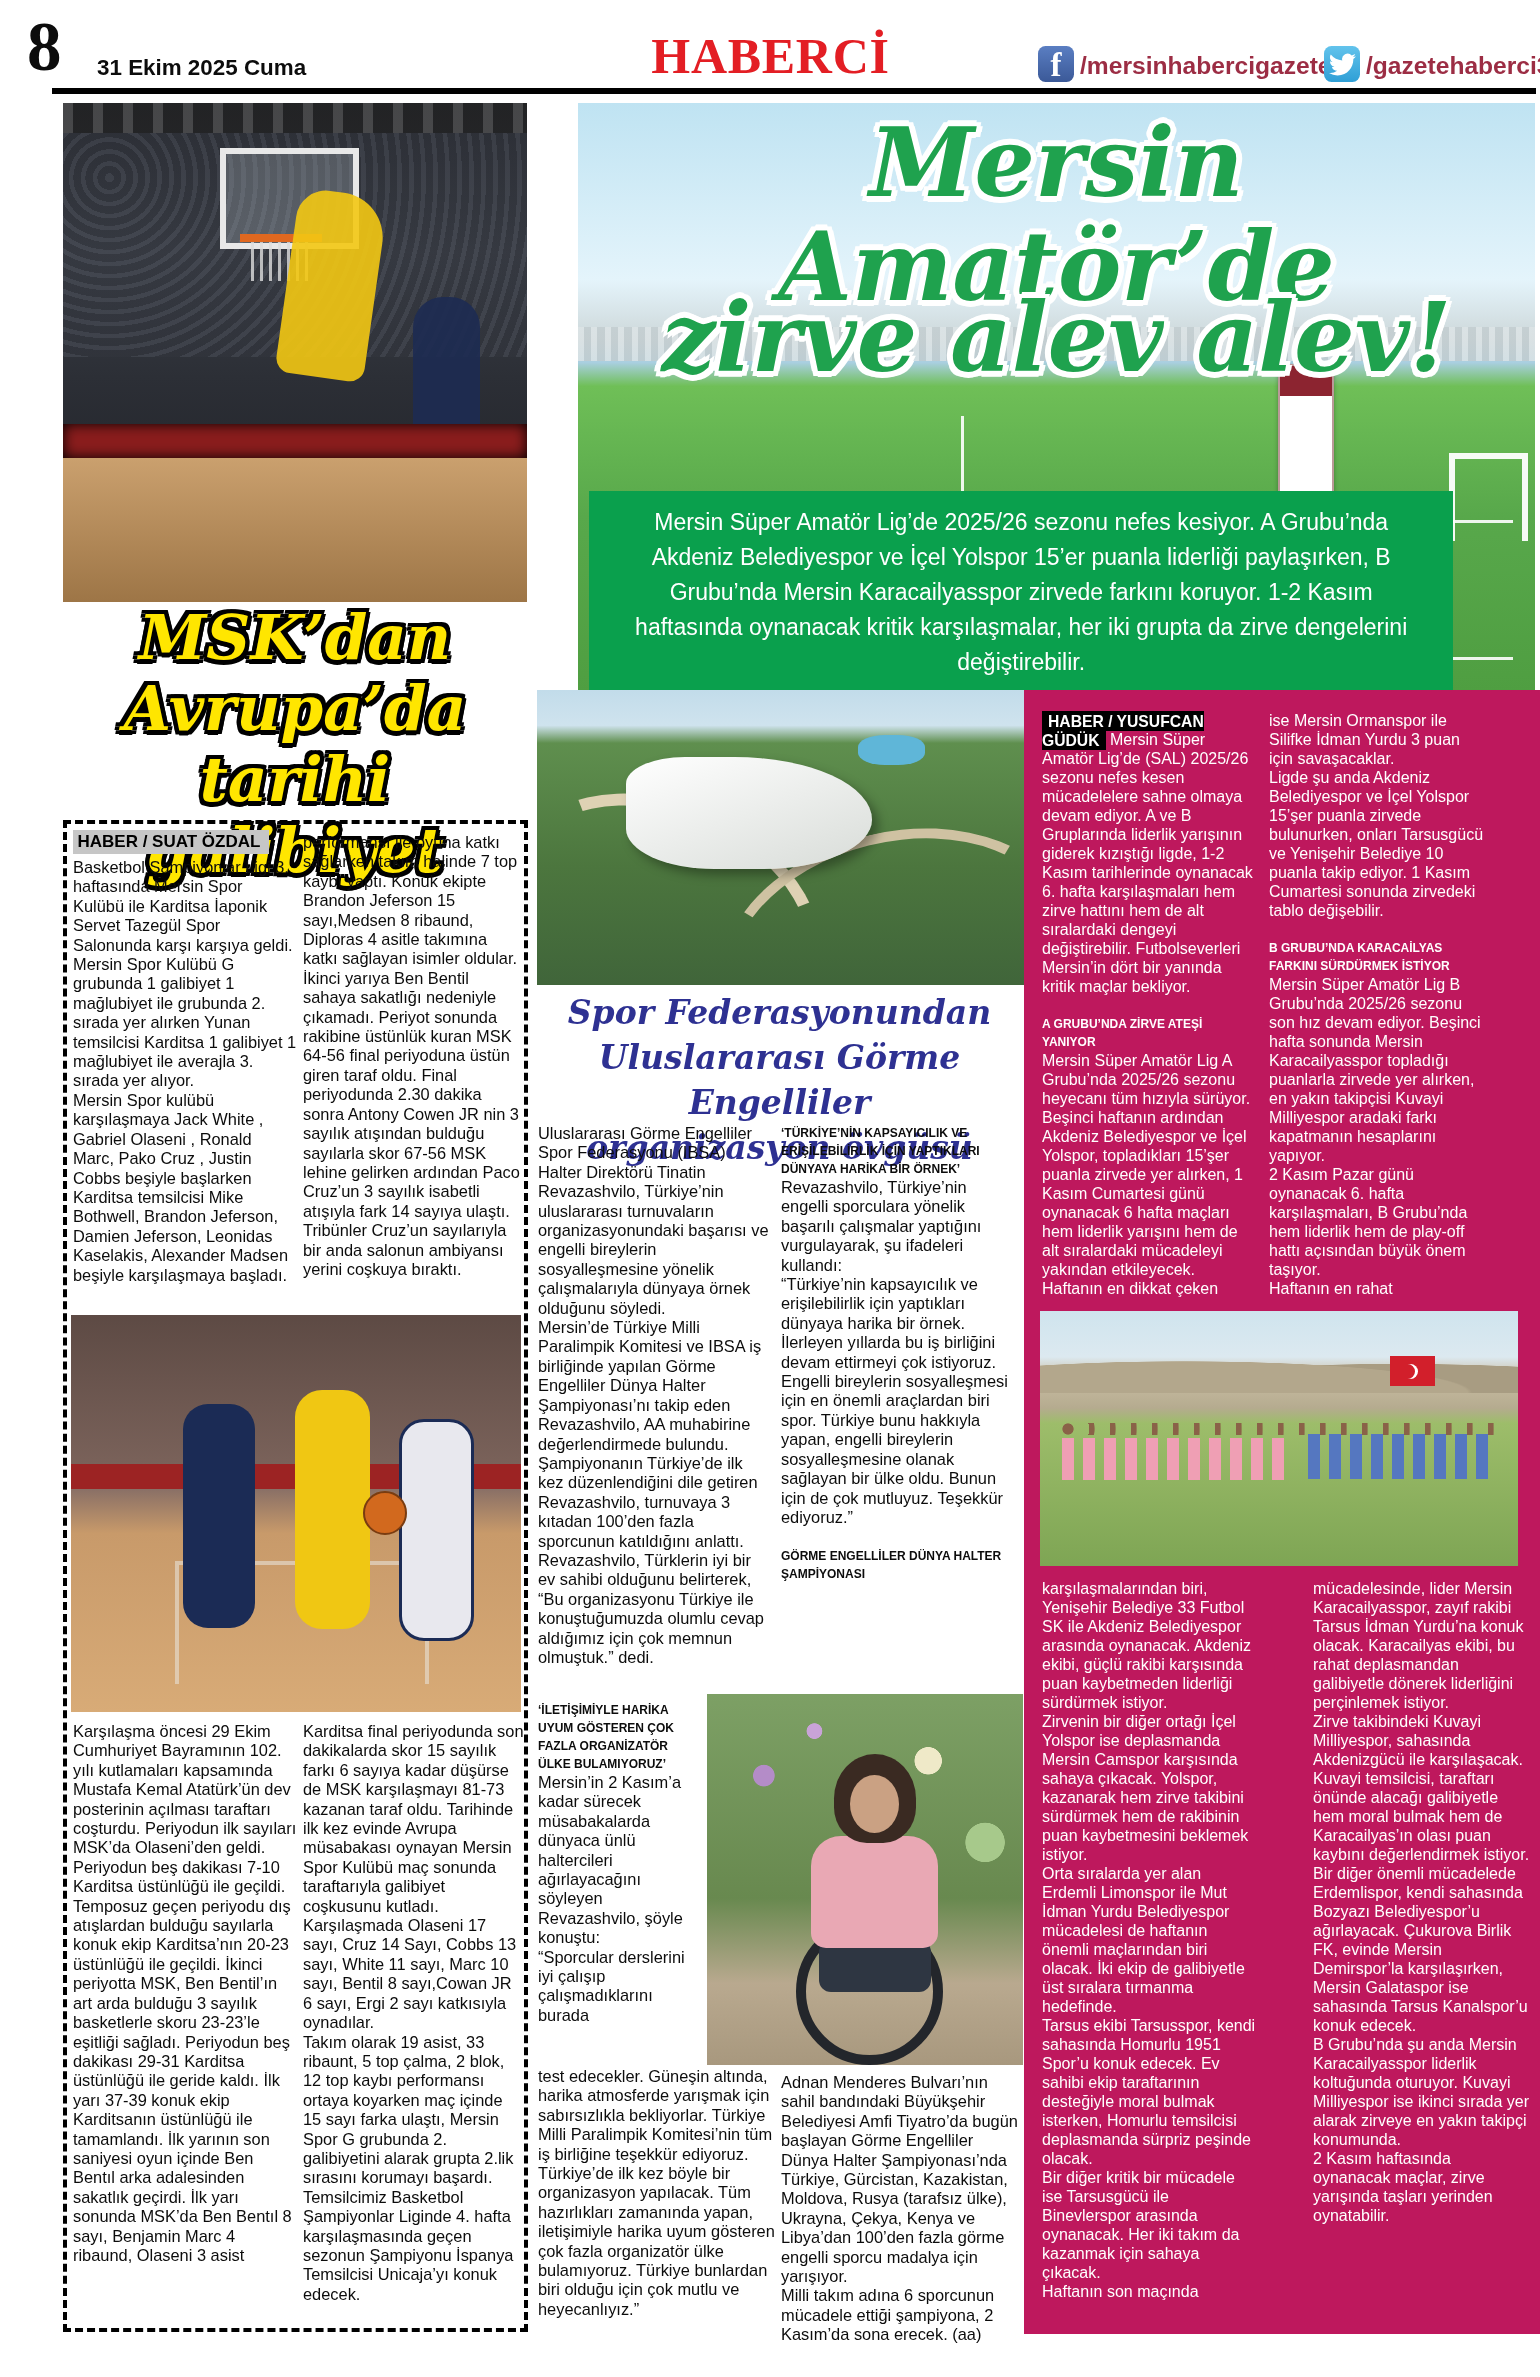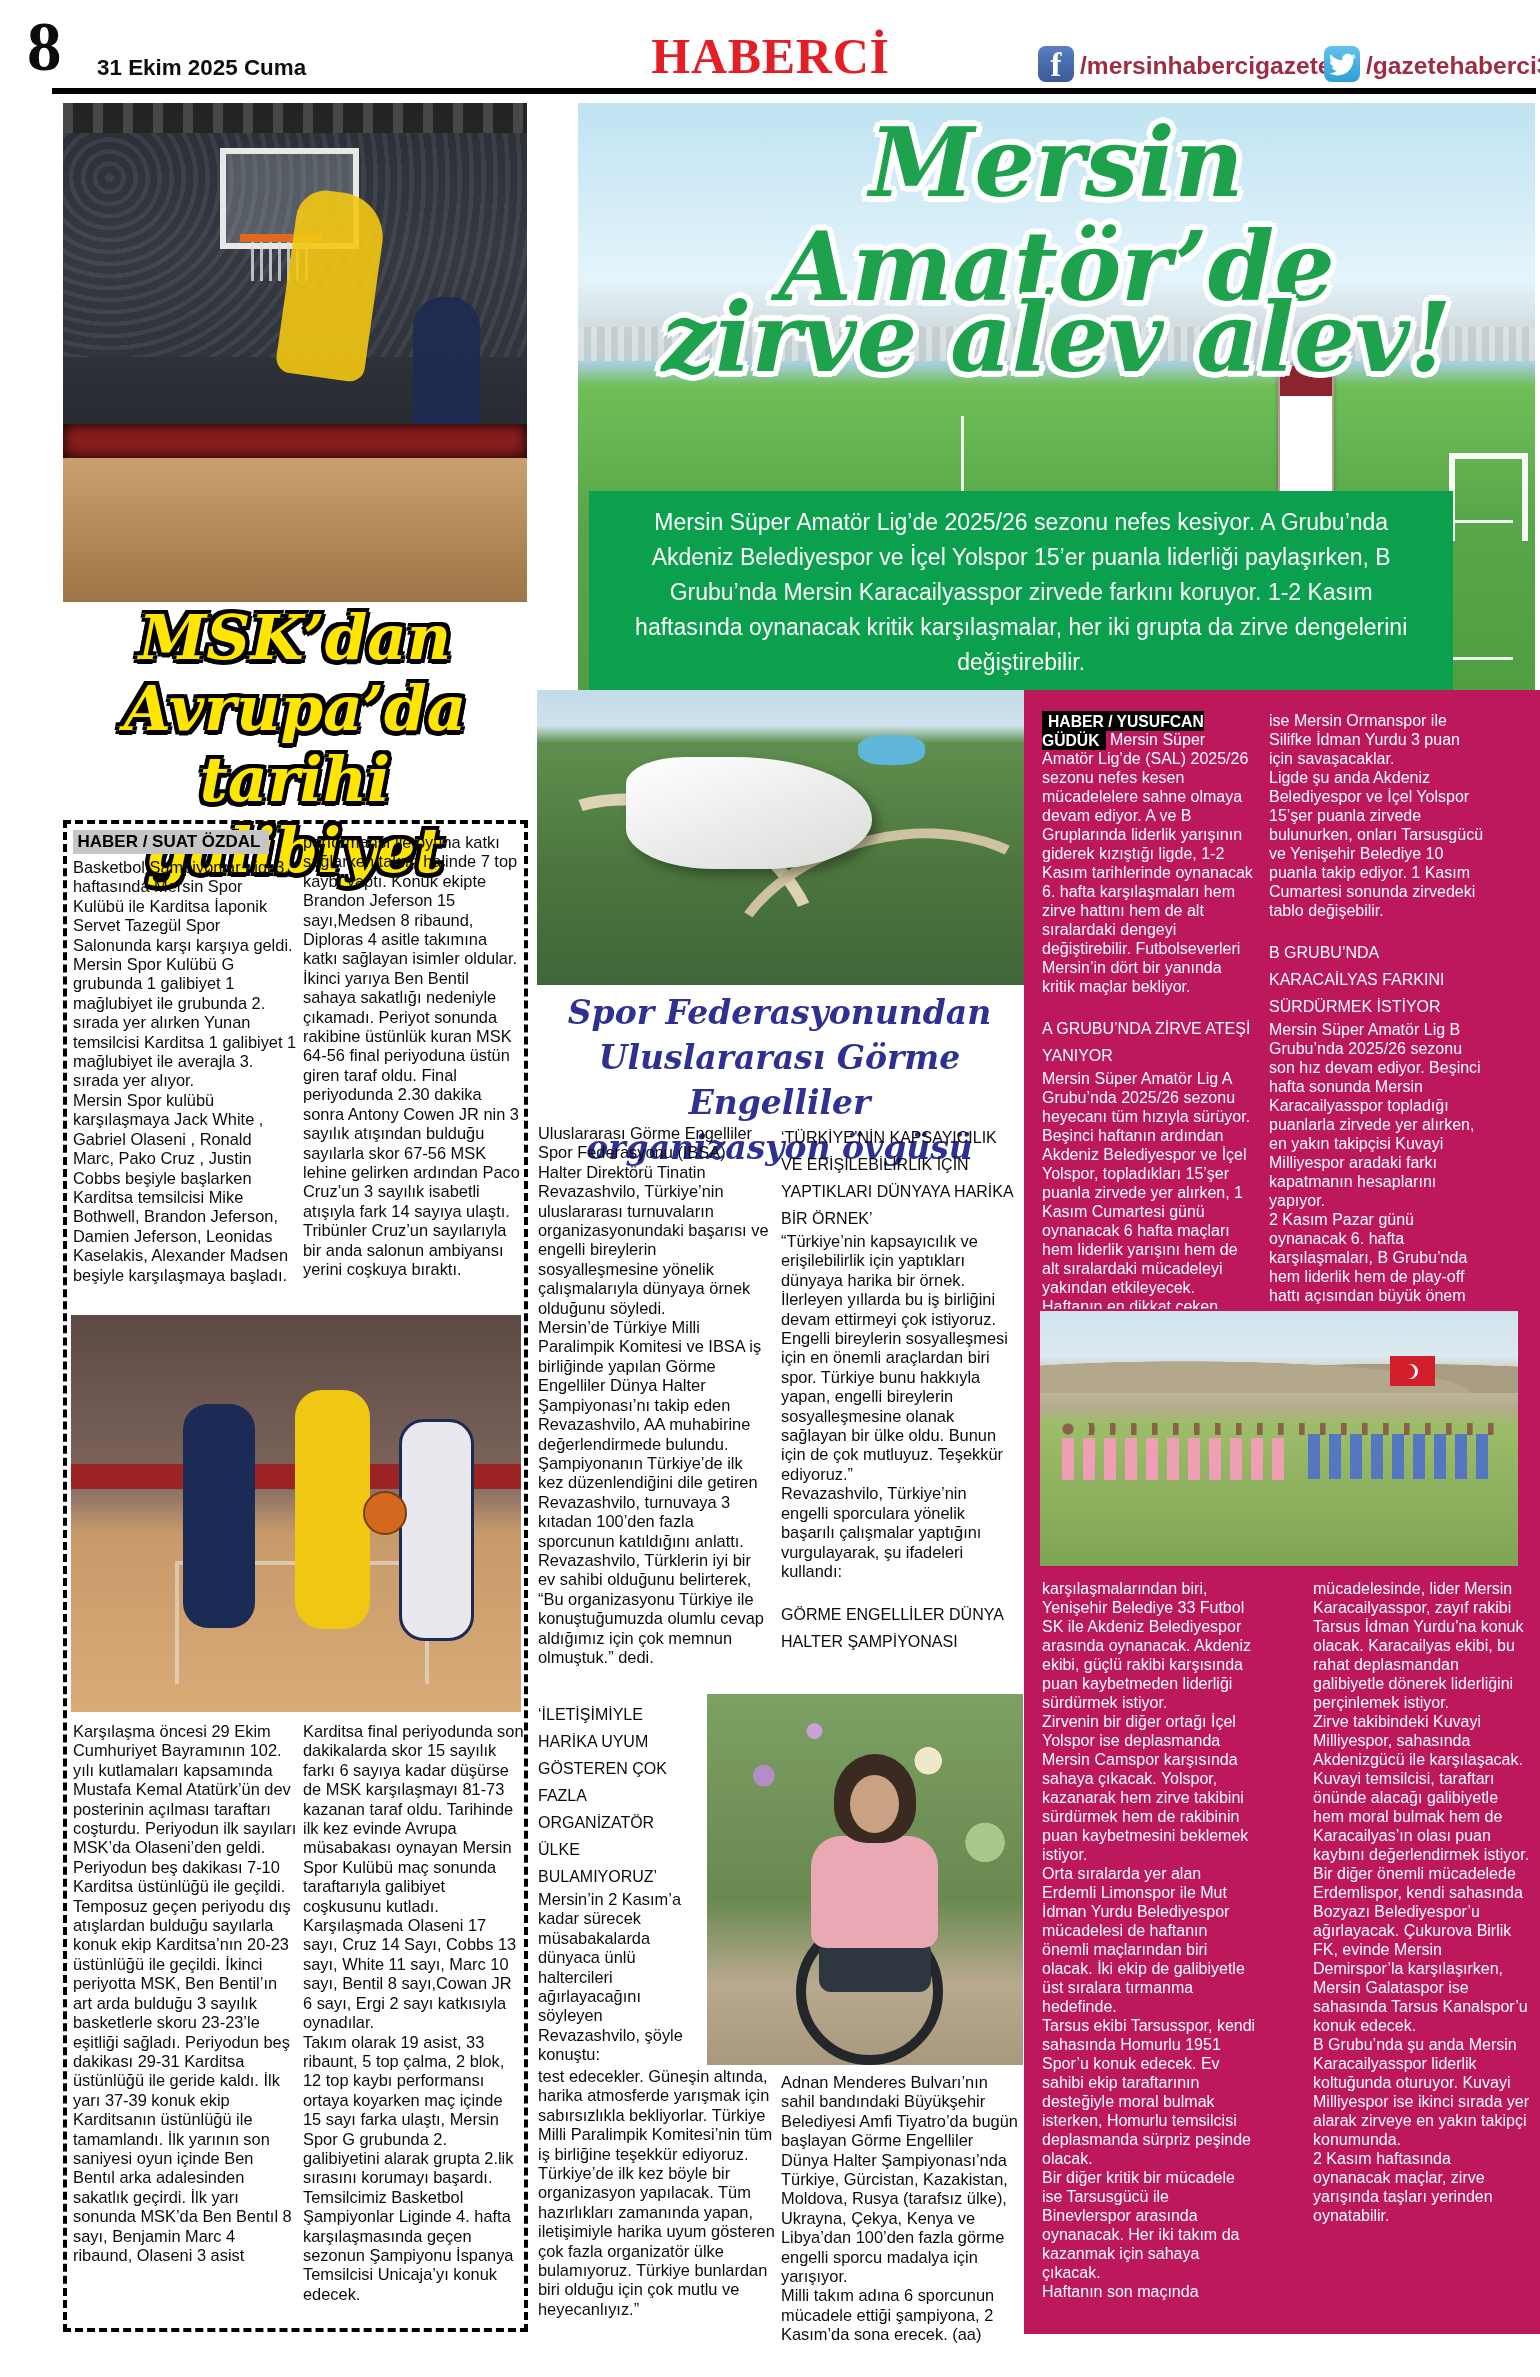--- a/index.html
+++ b/index.html
@@ -16,21 +16,21 @@
   .fb{left:1038px;top:46px;background:linear-gradient(180deg,#5a7ec2,#3b5998);color:#fff;
       font-family:"Liberation Serif",serif;font-weight:bold;font-size:33px;text-align:center;line-height:39px;}
   .tw{left:1324px;top:46px;background:linear-gradient(180deg,#62c3ec,#2f9fd6);display:flex;align-items:center;justify-content:center;}
   .handle{top:52px;font-weight:bold;font-size:24.6px;color:#9c2d44;}
   .h-fb{left:1080px;} .h-tw{left:1366px;}
   .header-rule{left:52px;top:88px;width:1484px;height:6px;background:#000;}
 
   
   .news{font-size:16.4px;line-height:19.4px;}
   .news p{margin:0;}
-  .colhead{margin:19.4px 0 0 0;font-size:16px;line-height:27px;font-weight:normal;}
+  .colhead{margin:19.4px 0 0 0;font-size:12px;line-height:18px;font-weight:bold;}
   .colhead.first{margin-top:0;}
   .clip{overflow:hidden;}
 
   
   .photo{overflow:hidden;}
   .dunk-photo{left:63px;top:103px;width:464px;height:499px;background:linear-gradient(180deg,#23252b 0%,#3a3e46 30%,#2c2f36 55%,#1b1c20 100%);}
   .dunk-lights{left:0;top:0;width:100%;height:30px;background:repeating-linear-gradient(90deg,#555 0 10.4px,#222 10.4px 30px);opacity:.7;}
   .dunk-crowd{left:0;top:30px;width:100%;height:224px;
       background:repeating-radial-gradient(circle at 10% 20%,#4a4e58 0 4.5px,#32353d 4.5px 12px);opacity:.55;}
   .dunk-led{left:0;top:321px;width:100%;height:34px;background:#8a1d1d;box-shadow:0 0 13.4px #000 inset;}
@@ -225,22 +225,22 @@
     <div>Uluslararası Görme Engelliler</div>
     <div>organizasyon övgüsü</div>
   </div>
 
   <div class="abs news ibsa-c1 clip">
     <p>Uluslararası Görme Engelliler Spor Federasyonu (IBSA) Halter Direktörü Tinatin Revazashvilo, Türkiye’nin uluslararası turnuvaların organizasyonundaki başarısı ve engelli bireylerin sosyalleşmesine yönelik çalışmalarıyla dünyaya örnek olduğunu söyledi.</p>
     <p>Mersin’de Türkiye Milli Paralimpik Komitesi ve IBSA iş birliğinde yapılan Görme Engelliler Dünya Halter Şampiyonası’nı takip eden Revazashvilo, AA muhabirine değerlendirmede bulundu. Şampiyonanın Türkiye’de ilk kez düzenlendiğini dile getiren Revazashvilo, turnuvaya 3 kıtadan 100’den fazla sporcunun katıldığını anlattı. Revazashvilo, Türklerin iyi bir ev sahibi olduğunu belirterek, “Bu organizasyonu Türkiye ile konuştuğumuzda olumlu cevap aldığımız için çok memnun olmuştuk.” dedi.</p>
   </div>
   <div class="abs news ibsa-c2 clip">
     <h4 class="colhead first">‘TÜRKİYE’NİN KAPSAYICILIK VE ERİŞİLEBİLİRLİK İÇİN YAPTIKLARI DÜNYAYA HARİKA BİR ÖRNEK’</h4>
+    <p>Revazashvilo, Türkiye’nin engelli sporculara yönelik başarılı çalışmalar yaptığını vurgulayarak, şu ifadeleri kullandı:</p>
     <p>“Türkiye’nin kapsayıcılık ve erişilebilirlik için yaptıkları dünyaya harika bir örnek. İlerleyen yıllarda bu iş birliğini devam ettirmeyi çok istiyoruz. Engelli bireylerin sosyalleşmesi için en önemli araçlardan biri spor. Türkiye bunu hakkıyla yapan, engelli bireylerin sosyalleşmesine olanak sağlayan bir ülke oldu. Bunun için de çok mutluyuz. Teşekkür ediyoruz.”</p>
-    <p>Revazashvilo, Türkiye’nin engelli sporculara yönelik başarılı çalışmalar yaptığını vurgulayarak, şu ifadeleri kullandı:</p>
     <h4 class="colhead">GÖRME ENGELLİLER DÜNYA HALTER ŞAMPİYONASI</h4>
   </div>
 
   <div class="abs photo woman-photo">
     <div class="abs w-wheel"></div>
     <div class="abs w-legs"></div>
     <div class="abs w-top"></div>
     <div class="abs w-hair"></div>
     <div class="abs w-face"></div>
   </div>

